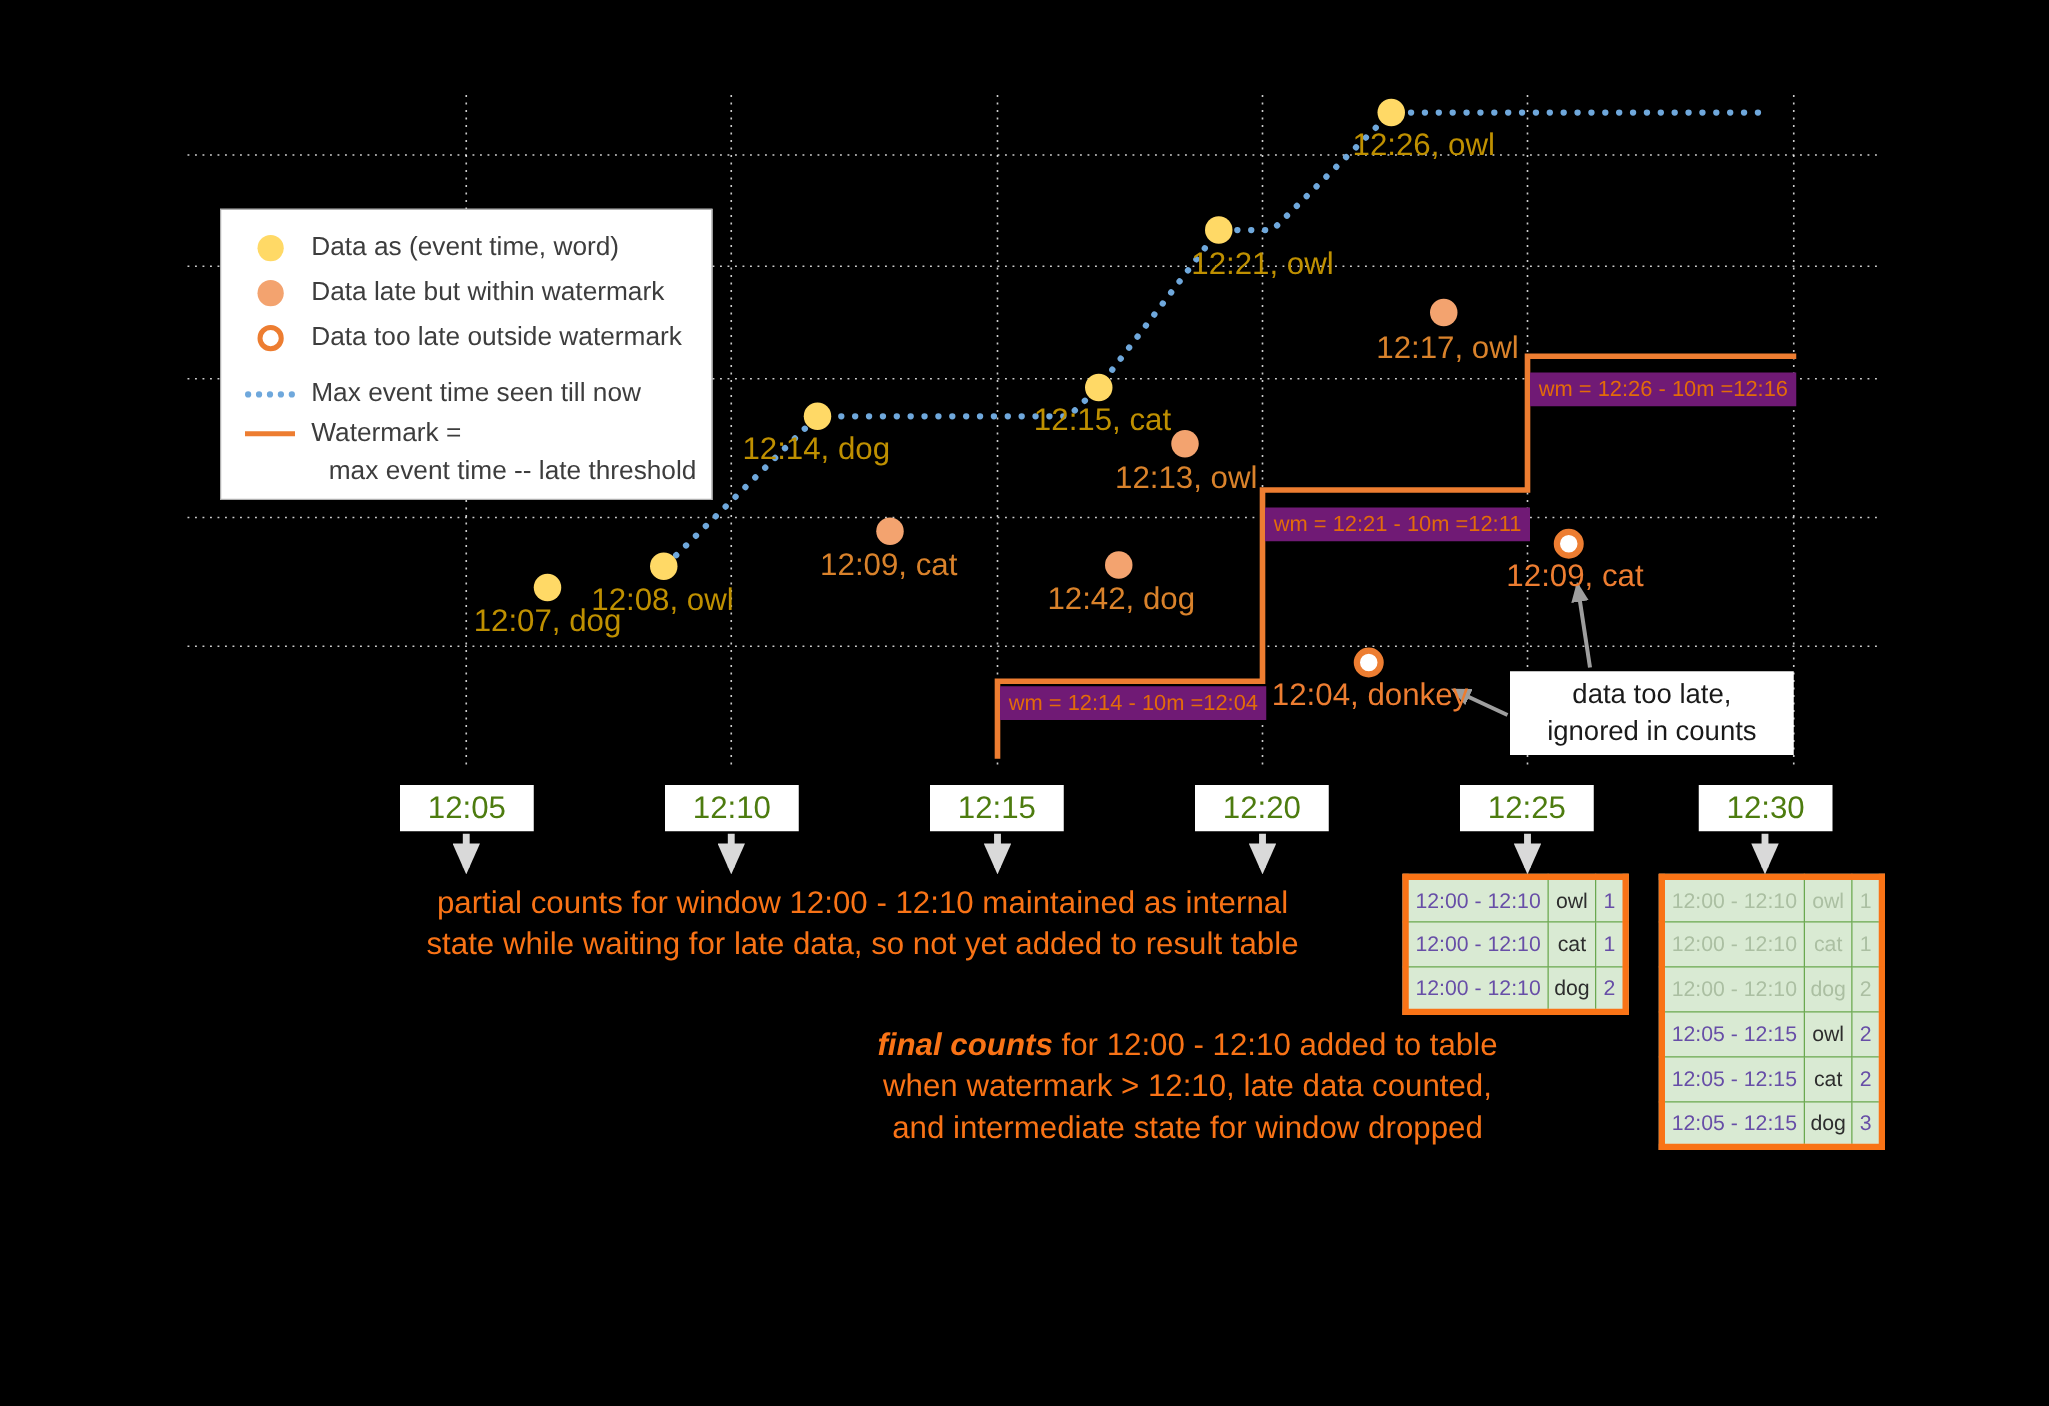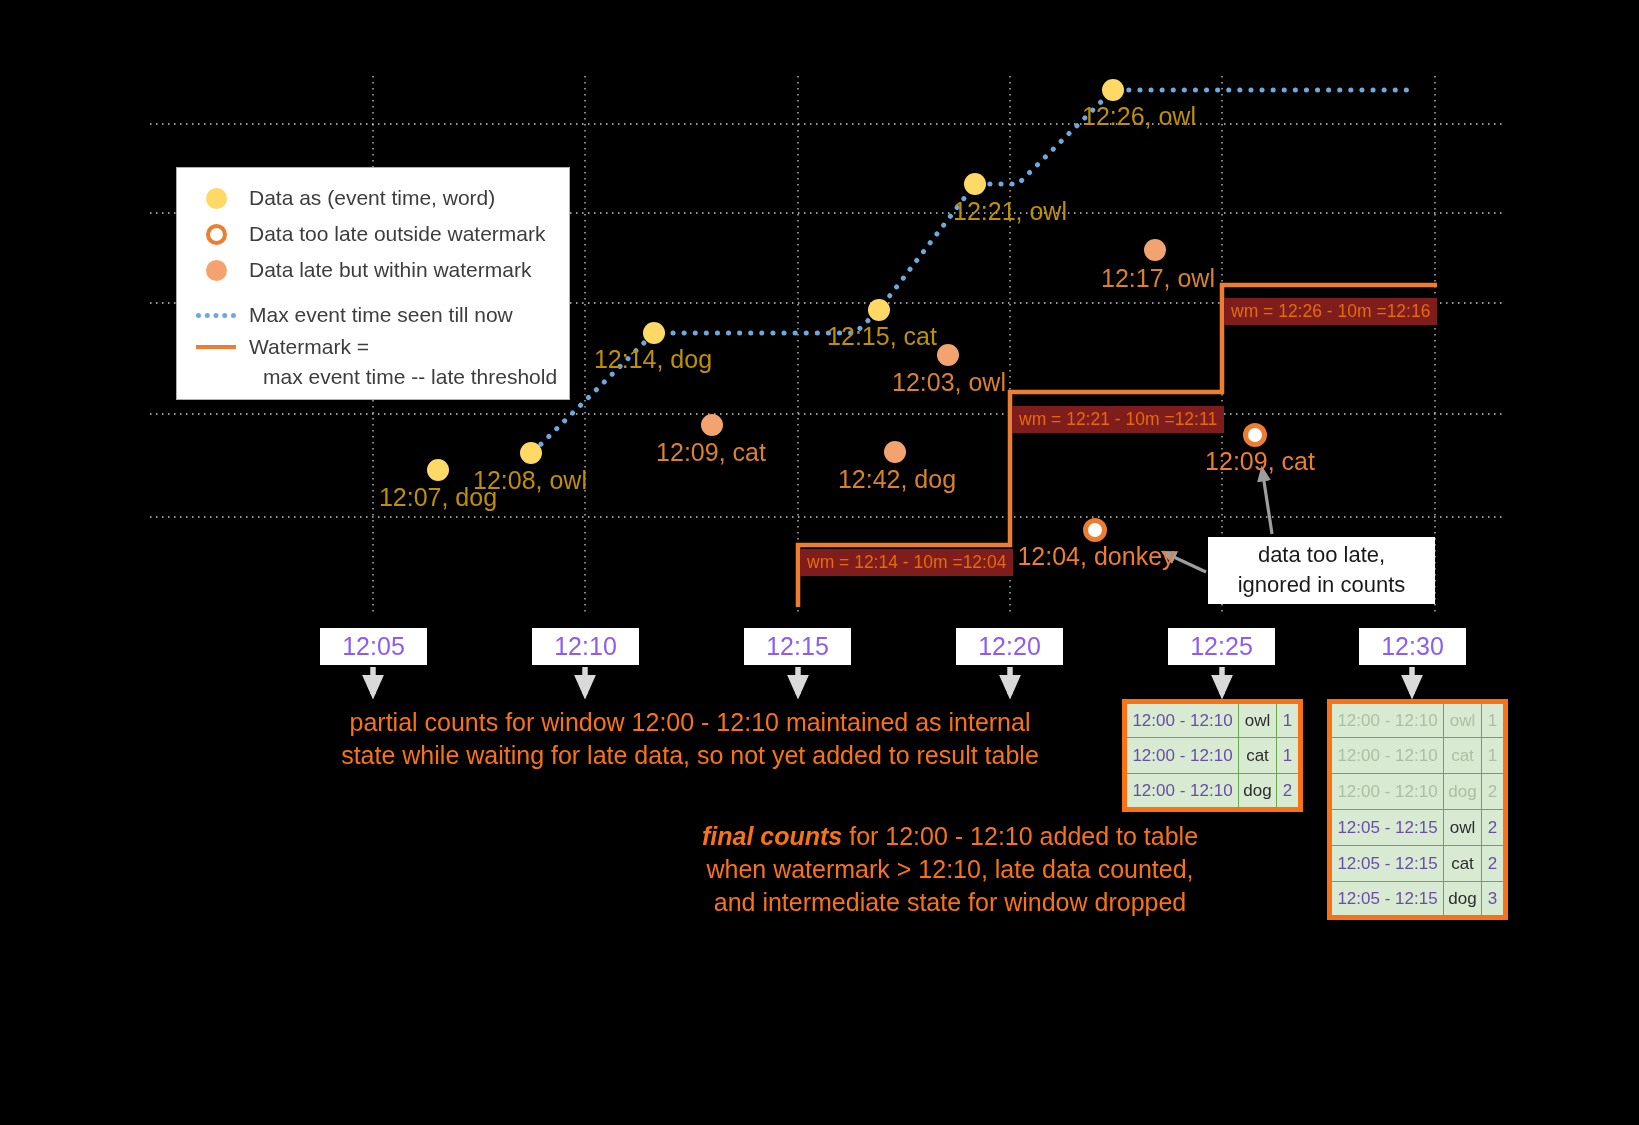--- a/index.html
+++ b/index.html
@@ -29,25 +29,25 @@
   .legend-label { font-size:21px; margin-left:12px; white-space:nowrap;text-align:right; }
   .legend-row.sub .legend-label { margin-left:0; }
   .lm-dot { width:21px; height:21px; border-radius:50%; display:inline-block; }
   .lm-on   { background:#ffd966; }
   .lm-late { background:#f3a36f; }
   .lm-too  { width:21px; height:21px; background:#fff; border:4.5px solid #ed7d31; border-radius:50%; display:inline-block; }
   .lm-dotted { width:40px; border-top:5px dotted #6fa8dc; display:inline-block; }
   .lm-solid  { width:40px; border-top:4px solid #ed7d31; display:inline-block; }
 
   
-  .tick { position:absolute; top:628px; width:107px; height:37px; background:#fff; color:#8b5cf6;
+  .tick { position:absolute; top:628px; width:107px; height:37px; background:#fff; color:#4d7c0f;
           font-size:25px; display:flex; align-items:center; justify-content:center; }
 
   
-  .wmbox { position:absolute; background:#7f1d1d; color:#e36c09; font-size:17.5px;
+  .wmbox { position:absolute; background:#701a75; color:#e36c09; font-size:17.5px;
            padding:3px 7px; white-space:nowrap; }
 
   
   .callout { position:absolute; left:1208px; top:537px; width:227px; height:67px; background:#fff;
              color:#1a1a1a; font-size:22px; text-align:center; padding-top:3px; line-height:30px; }
 
   
   .note { position:absolute; color:#f97316; font-size:25px; line-height:33px; text-align:center; }
   #note-partial { left:318px; top:706px; width:744px; }
   #note-final   { left:670px; top:820px; width:560px; }
@@ -121,21 +121,21 @@
   <div class="pt pt-on" style="left:654px;top:333px"></div>
   <div class="pt-label lbl-on" style="left:653px;top:345px">12:14, dog</div>
 
   <div class="pt pt-late" style="left:712px;top:425px"></div>
   <div class="pt-label lbl-late" style="left:711px;top:438px">12:09, cat</div>
 
   <div class="pt pt-on" style="left:879px;top:310px"></div>
   <div class="pt-label lbl-on" style="left:882px;top:322px">12:15, cat</div>
 
   <div class="pt pt-late" style="left:948px;top:355px"></div>
-  <div class="pt-label lbl-late" style="left:949px;top:368px">12:03, owl</div>
+  <div class="pt-label lbl-late" style="left:949px;top:368px">12:13, owl</div>
 
   <div class="pt pt-late" style="left:895px;top:452px"></div>
   <div class="pt-label lbl-late" style="left:897px;top:465px">12:42, dog</div>
 
   <div class="pt pt-on" style="left:975px;top:184px"></div>
   <div class="pt-label lbl-on" style="left:1010px;top:197px">12:21, owl</div>
 
   <div class="pt pt-on" style="left:1113px;top:90px"></div>
   <div class="pt-label lbl-on" style="left:1139px;top:102px">12:26, owl</div>
 
@@ -150,29 +150,29 @@
 
   <div class="legend">
     <div class="legend-row">
       <span class="legend-marker">
           <span class="lm-dot lm-on"></span>
         </span>
       <span class="legend-label">Data as (event time, word)</span>
     </div>
     <div class="legend-row">
       <span class="legend-marker">
+          <span class="lm-dot lm-late"></span>
+        </span>
+      <span class="legend-label">Data late but within watermark</span>
+    </div>
+    <div class="legend-row">
+      <span class="legend-marker">
           <span class="lm-too"></span>
         </span>
       <span class="legend-label">Data too late outside watermark</span>
-    </div>
-    <div class="legend-row">
-      <span class="legend-marker">
-          <span class="lm-dot lm-late"></span>
-        </span>
-      <span class="legend-label">Data late but within watermark</span>
     </div>
     <div class="legend-gap"></div>
     <div class="legend-row line-row">
       <span class="legend-marker">
           <span class="lm-dotted"></span>
         </span>
       <span class="legend-label">Max event time seen till now</span>
     </div>
     <div class="legend-row wm">
       <span class="legend-marker">

